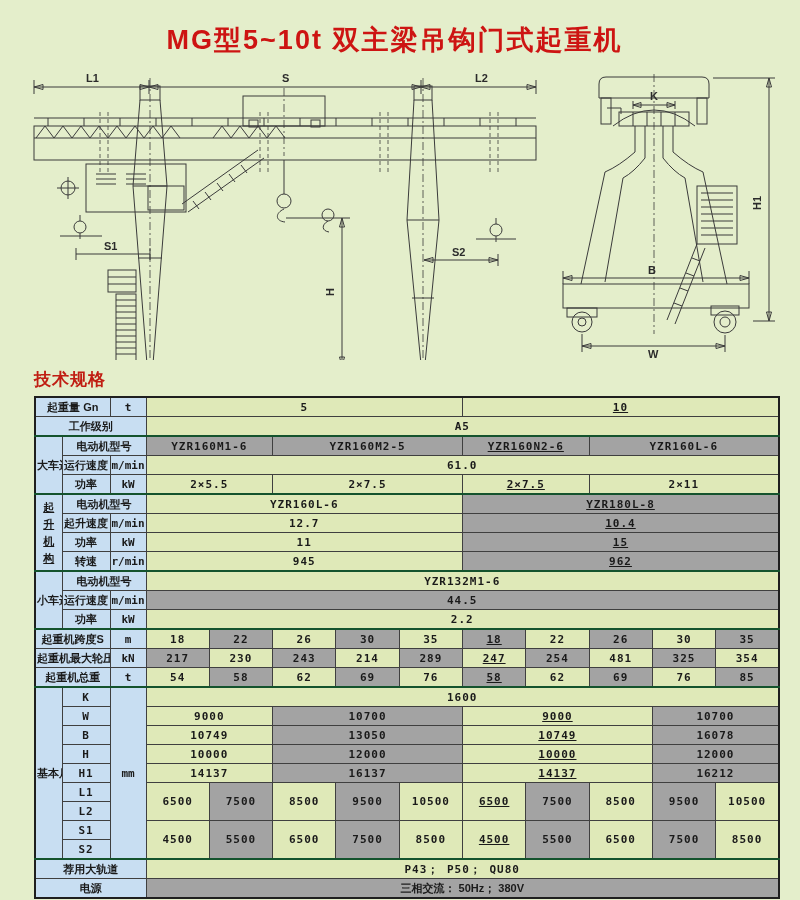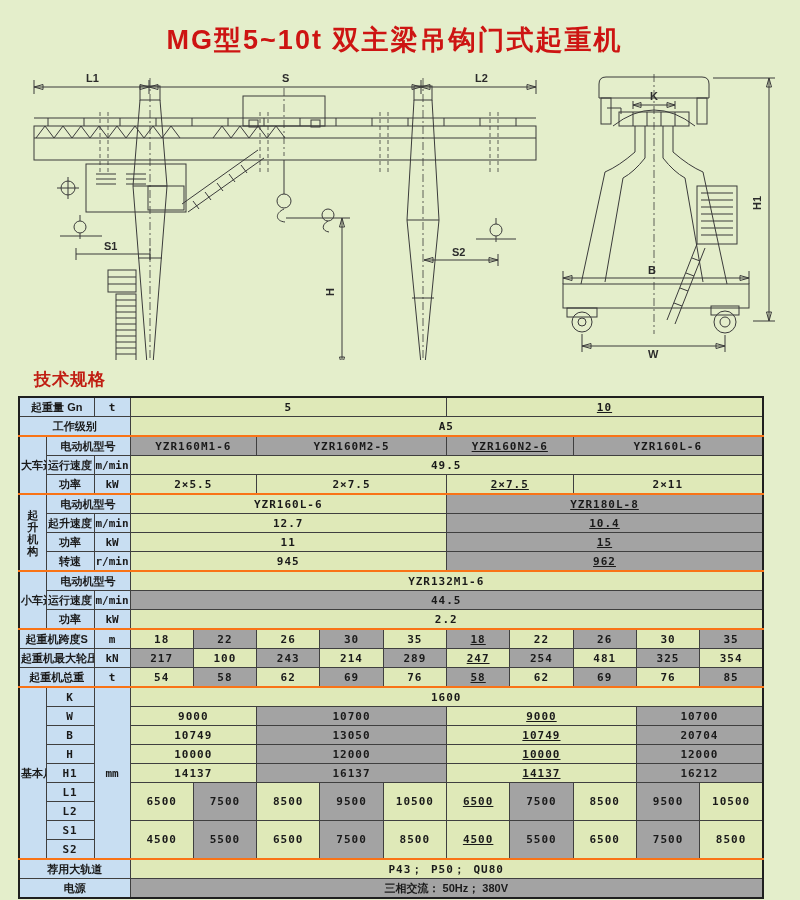--- a/index.html
+++ b/index.html
@@ -30,21 +30,21 @@
   .bk{stroke:#3b3b3b;stroke-width:0.8;fill:none;stroke-dasharray:4 3;}
   .dimtxt{font:bold 11px "Liberation Sans","DejaVu Sans",sans-serif;fill:#2b2b2b;}
   .spec-title{
     margin:8px 0 5px 34px;
     color:#c01d12;
     font-size:17px;
     font-weight:bold;
     letter-spacing:1px;
   }
   table.spec{
-    margin-left:18px;
+    margin-left:34px;
     width:746px;
     border-collapse:collapse;
     table-layout:fixed;
     border:2px solid #1f1f1f;
   }
   table.spec td{
     border:1px solid #3f3f3f;
     height:18px;
     padding:0 1px;
     text-align:center;
@@ -55,23 +55,23 @@
     overflow:hidden;
     white-space:nowrap;
   }
   td.lab{background:#c8def2;}
   td.un{background:#c8def2;font-family:"DejaVu Sans Mono","Liberation Mono",monospace;font-size:10px;font-weight:bold;}
   td.grp{background:#c8def2;white-space:normal;line-height:12px;font-size:11px;padding:0 2px;}
   td.g{background:#dfe9b8;}
   td.b{background:#a3a3a3;}
   td.v{font-family:"DejaVu Sans Mono","Liberation Mono",monospace;letter-spacing:1px;font-size:11px;}
   td.sm{font-size:10px;letter-spacing:0;}
-  tr.sep td{border-top:2px solid #f97316;}
+  tr.sep td{border-top:2px solid #14532d;}
   td.hb{border-left:2px solid #1f1f1f;text-decoration:underline;}
-  .v1{display:inline-block;width:12px;line-height:12px;white-space:normal;}
+  .v1{display:inline-block;width:12px;line-height:17px;white-space:normal;text-decoration:underline;}
 </style>
 </head>
 <body>
 
 <div class="page-title">MG型5~10t 双主梁吊钩门式起重机</div>
 
 <div class="drawings">
 
   <svg width="515" height="292" viewBox="0 0 515 292">
     <g>
@@ -245,21 +245,21 @@
     <td class="grp" rowspan="3">大车运行机构</td>
     <td class="lab" colspan="2">电动机型号</td>
     <td class="b v" colspan="2">YZR160M1-6</td>
     <td class="b v" colspan="3">YZR160M2-5</td>
     <td class="b v hb" colspan="2">YZR160N2-6</td>
     <td class="b v" colspan="3">YZR160L-6</td>
   </tr>
   <tr>
     <td class="lab">运行速度</td>
     <td class="un">m/min</td>
-    <td class="g v" colspan="10">49.5</td>
+    <td class="g v" colspan="10">61.0</td>
   </tr>
   <tr>
     <td class="lab">功率</td>
     <td class="un">kW</td>
     <td class="g v" colspan="2">2×5.5</td>
     <td class="g v" colspan="3">2×7.5</td>
     <td class="g v hb" colspan="2">2×7.5</td>
     <td class="g v" colspan="3">2×11</td>
   </tr>
   <tr class="sep">
@@ -312,21 +312,21 @@
     <td class="b v hb">18</td>
     <td class="g v">22</td>
     <td class="b v">26</td>
     <td class="g v">30</td>
     <td class="b v">35</td>
   </tr>
   <tr>
     <td class="lab sm" colspan="2">起重机最大轮压</td>
     <td class="un">kN</td>
     <td class="b v">217</td>
-    <td class="g v">100</td>
+    <td class="g v">230</td>
     <td class="b v">243</td>
     <td class="g v">214</td>
     <td class="b v">289</td>
     <td class="g v hb">247</td>
     <td class="b v">254</td>
     <td class="g v">481</td>
     <td class="b v">325</td>
     <td class="g v">354</td>
   </tr>
   <tr>
@@ -354,21 +354,21 @@
     <td class="g v" colspan="2">9000</td>
     <td class="b v" colspan="3">10700</td>
     <td class="g v hb" colspan="3">9000</td>
     <td class="b v" colspan="2">10700</td>
   </tr>
   <tr>
     <td class="lab v">B</td>
     <td class="g v" colspan="2">10749</td>
     <td class="b v" colspan="3">13050</td>
     <td class="g v hb" colspan="3">10749</td>
-    <td class="b v" colspan="2">20704</td>
+    <td class="b v" colspan="2">16078</td>
   </tr>
   <tr>
     <td class="lab v">H</td>
     <td class="g v" colspan="2">10000</td>
     <td class="b v" colspan="3">12000</td>
     <td class="g v hb" colspan="3">10000</td>
     <td class="b v" colspan="2">12000</td>
   </tr>
   <tr>
     <td class="lab v">H1</td>

